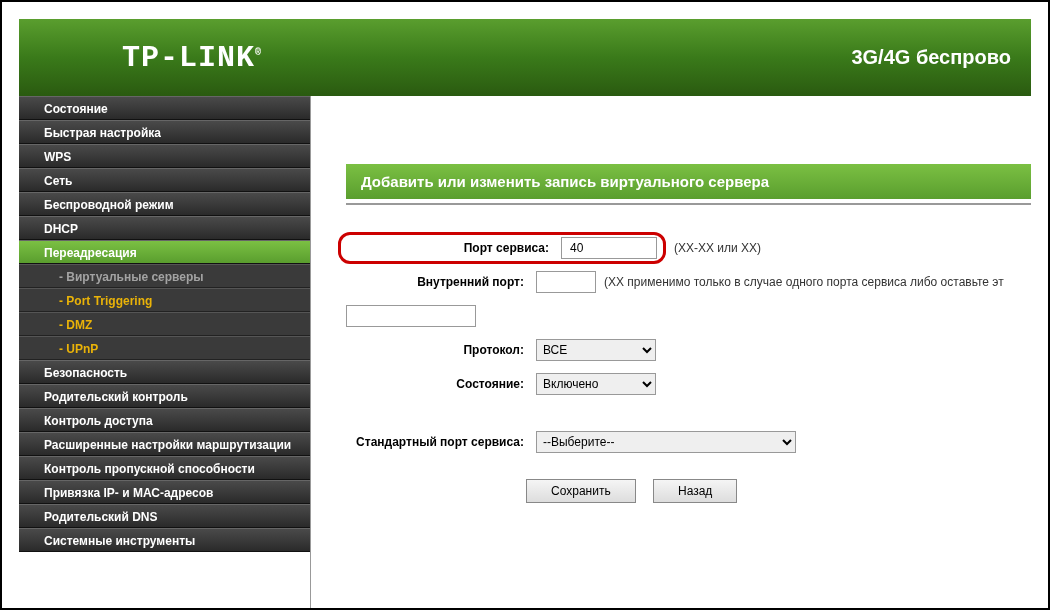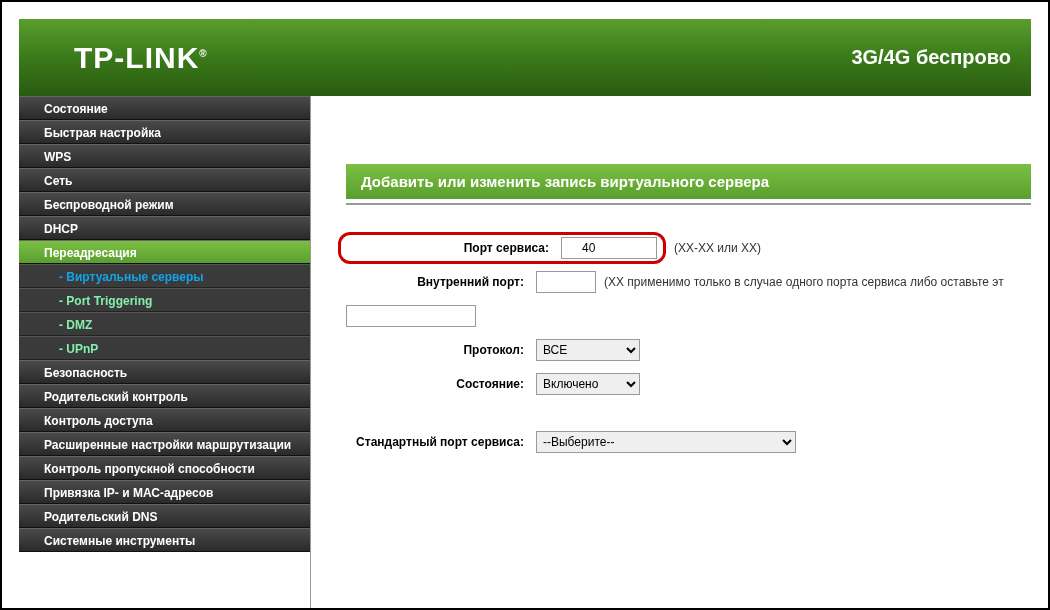--- a/index.html
+++ b/index.html
@@ -19,21 +19,22 @@
       align-items: center;
       justify-content: space-between;
       padding: 0 20px 0 55px;
       color: #fff;
       margin: 17px 17px 0 17px;
     }
     .logo {
       font-size: 30px;
       font-weight: bold;
       letter-spacing: 1px;
-      font-family: Liberation Sans, sans-serif;
+      font-family: Liberation Mono, monospace;
+      margin-left: 48px;
     }
     .logo sup { font-size: 10px; vertical-align: super; }
     .header-right {
       font-size: 20px;
       font-weight: bold;
     }
     .container {
       display: flex;
       margin: 0 17px;
       height: calc(100% - 94px);
@@ -57,30 +58,30 @@
       height: 24px;
       line-height: 14px;
     }
     .menu-item.active {
       background: linear-gradient(to bottom, #7bc043 0%, #5a9e2e 100%);
     }
     .submenu-item {
       display: block;
       padding: 5px 15px 5px 40px;
       background: #3a3a3a;
-      color: #86efac;
+      color: #eab308;
       border-top: 1px solid #555;
       border-bottom: 1px solid #222;
       cursor: pointer;
       font-size: 12px;
       height: 24px;
       line-height: 14px;
     }
     .submenu-item.active {
-      color: #0ea5e9;
+      color: #a3a3a3;
     }
     .content {
       flex: 1;
       padding: 30px 0 0 35px;
       overflow-y: auto;
     }
     .page-title {
       background: linear-gradient(to bottom, #7bc043, #5a9e2e);
       color: #fff;
       padding: 9px 15px;
@@ -101,31 +102,31 @@
     }
     .form-label {
       width: 190px;
       text-align: right;
       padding-right: 12px;
       font-size: 12px;
       font-weight: bold;
     }
     .form-input {
       border: 1px solid #999;
-      padding: 2px 20px;
+      padding: 2px 8px;
       font-size: 12px;
       height: 22px;
       width: 96px;
     }
     .form-select {
       border: 1px solid #999;
       padding: 1px 2px;
       font-size: 12px;
       height: 22px;
-      width: 104px;
+      width: 120px;
       background: #efefef;
     }
     .form-select.wide { width: 260px; }
     .form-hint {
       margin-left: 8px;
       font-size: 12px;
       color: #333;
     }
     .highlight-group {
       border: 3px solid #c00;
@@ -221,16 +222,20 @@
 
       <div class="spacer"></div>
 
       <div class="form-row">
         <span class="form-label">Стандартный порт сервиса:</span>
         <select class="form-select wide">
           <option>--Выберите--</option>
         </select>
       </div>
 
+      <div class="button-row">
+        <button class="btn">Сохранить</button>
+        <button class="btn">Назад</button>
+      </div>
 
     </div>
   </div>
 </div>
 
 </body></html>

